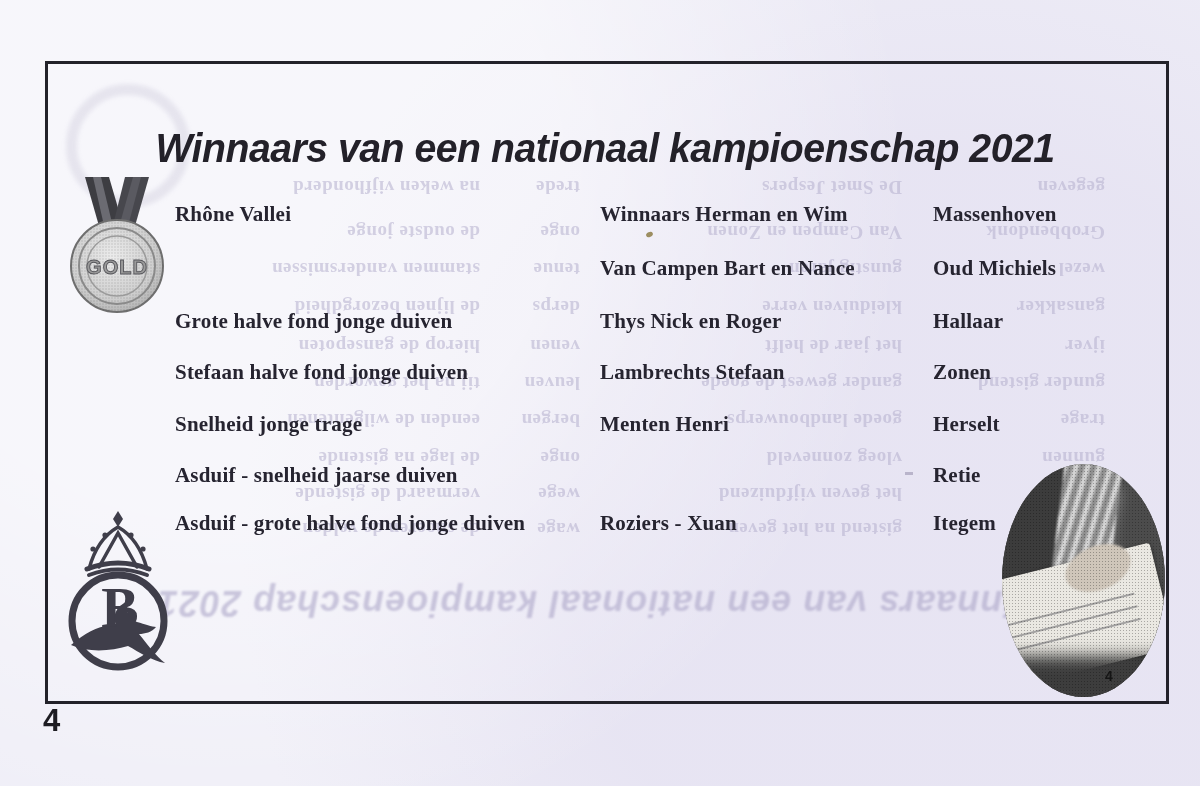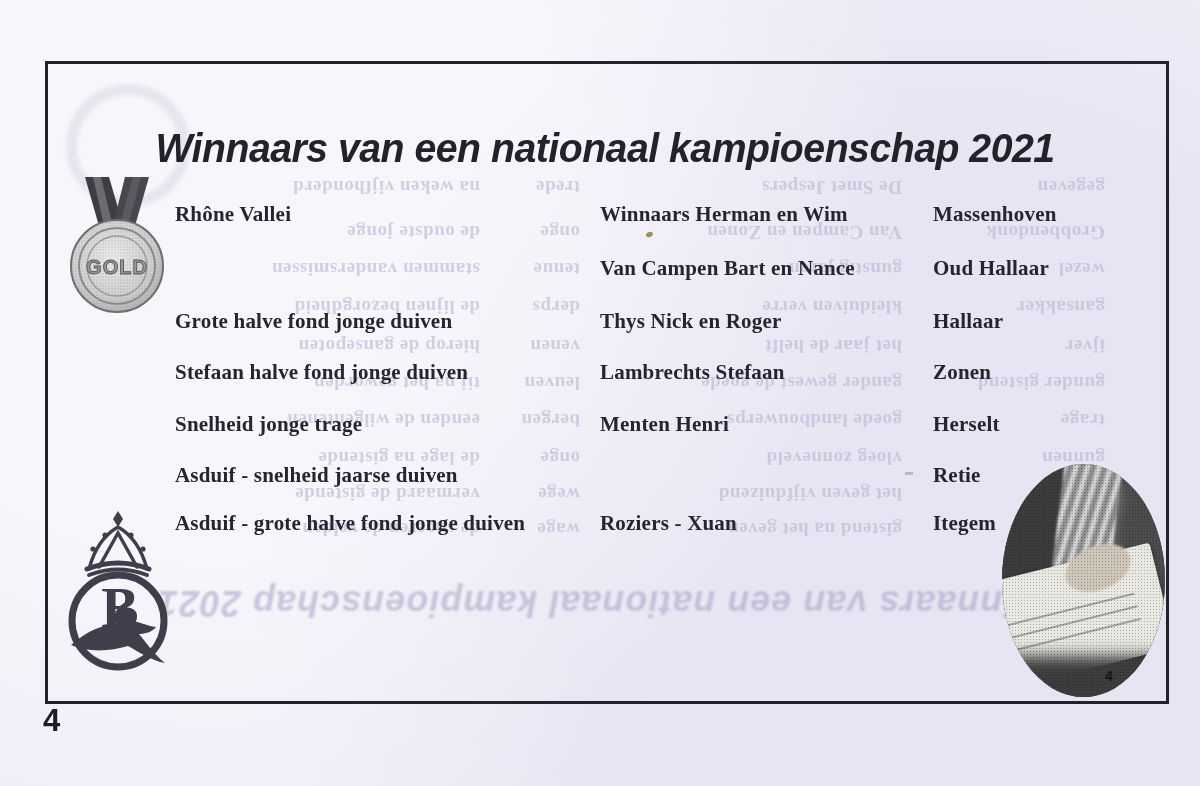--- a/index.html
+++ b/index.html
@@ -182,21 +182,21 @@
   </svg>
 
   <div class="rows">
     <div class="row">
       <span class="cell cat">Rhône Vallei</span>
       <span class="cell winner">Winnaars Herman en Wim</span>
       <span class="cell town">Massenhoven</span>
     </div>
     <div class="row">
       <span class="cell winner">Van Campen Bart en Nance</span>
-      <span class="cell town">Oud Hallaar</span>
+      <span class="cell town">Oud Michiels</span>
     </div>
     <div class="row">
       <span class="cell cat">Grote halve fond jonge duiven</span>
       <span class="cell winner">Thys Nick en Roger</span>
       <span class="cell town">Hallaar</span>
     </div>
     <div class="row">
       <span class="cell cat">Stefaan halve fond jonge duiven</span>
       <span class="cell winner">Lambrechts Stefaan</span>
       <span class="cell town">Zonen</span>

